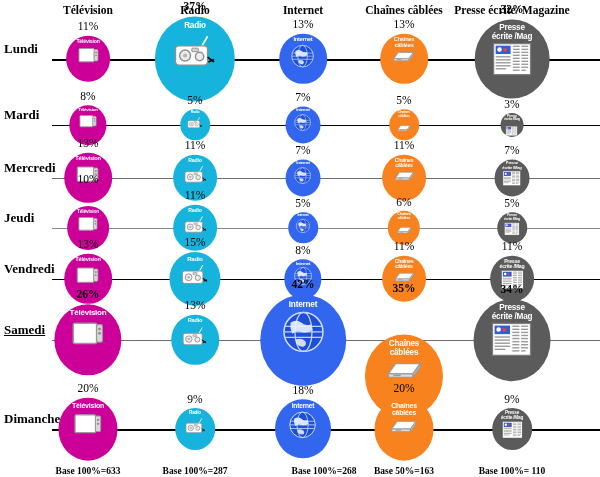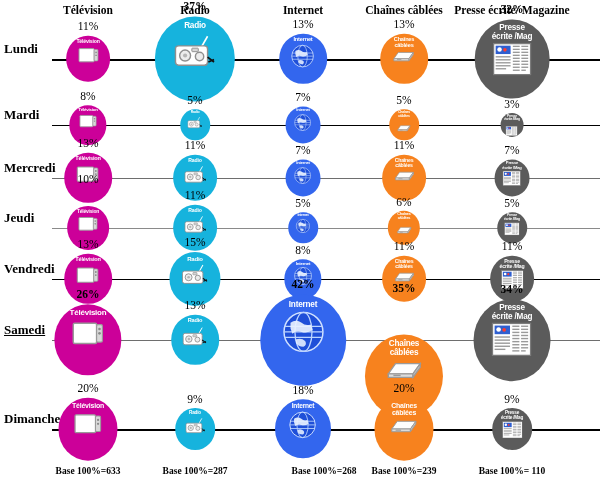--- a/index.html
+++ b/index.html
@@ -674,15 +674,15 @@
             <rect x="19.2" y="16" width="4.6" height="0.9"></rect>
             <rect x="13.5" y="18" width="4.6" height="0.9"></rect>
             <rect x="19.2" y="18" width="3" height="0.9"></rect>
           </g>
         </svg></span>
     </div>
     <div class="pct" style="left:512px;top:404.824px;">9%</div>
     <div class="base" style="left:88px;top:466px;">Base 100%=633</div>
     <div class="base" style="left:195px;top:466px;">Base 100%=287</div>
     <div class="base" style="left:303px;top:466px;margin-left:21px;">Base 100%=268</div>
-    <div class="base" style="left:404px;top:466px;">Base 100%=239</div>
+    <div class="base" style="left:404px;top:466px;">Base 50%=163</div>
     <div class="base" style="left:512px;top:466px;">Base 100%= 110</div>
   </div>
 
 </body></html>

